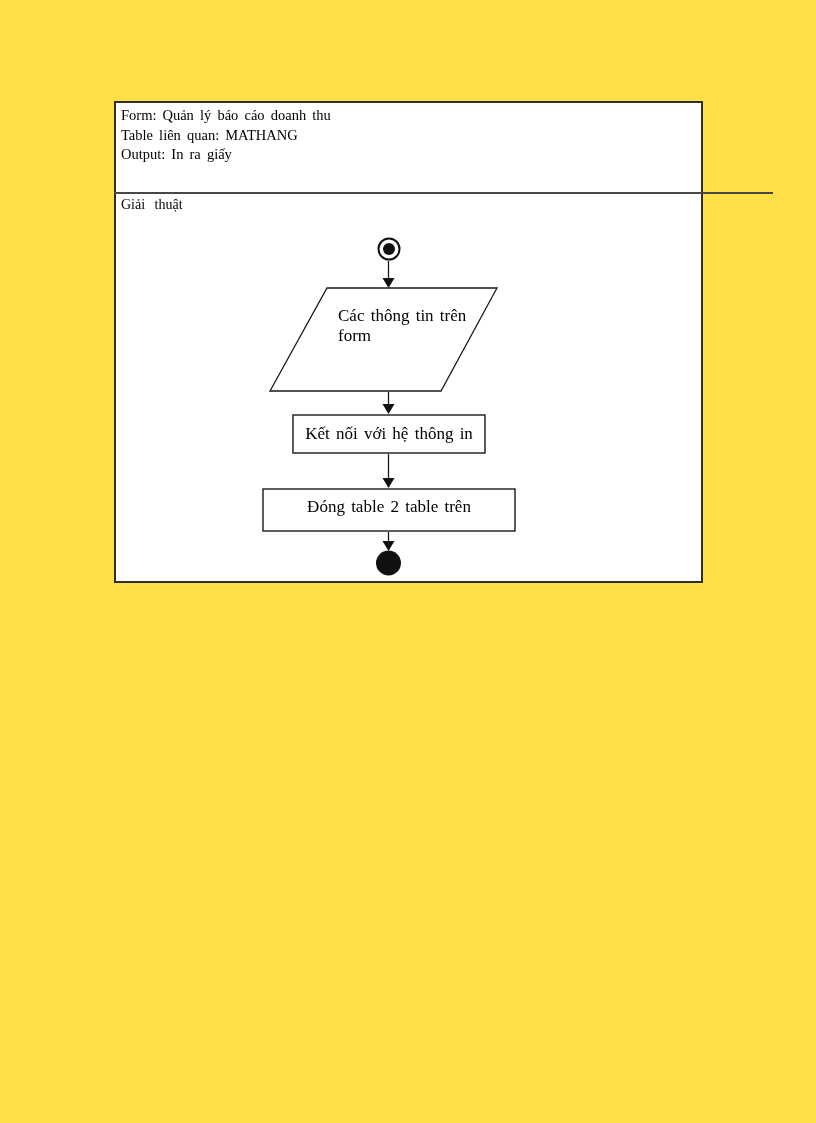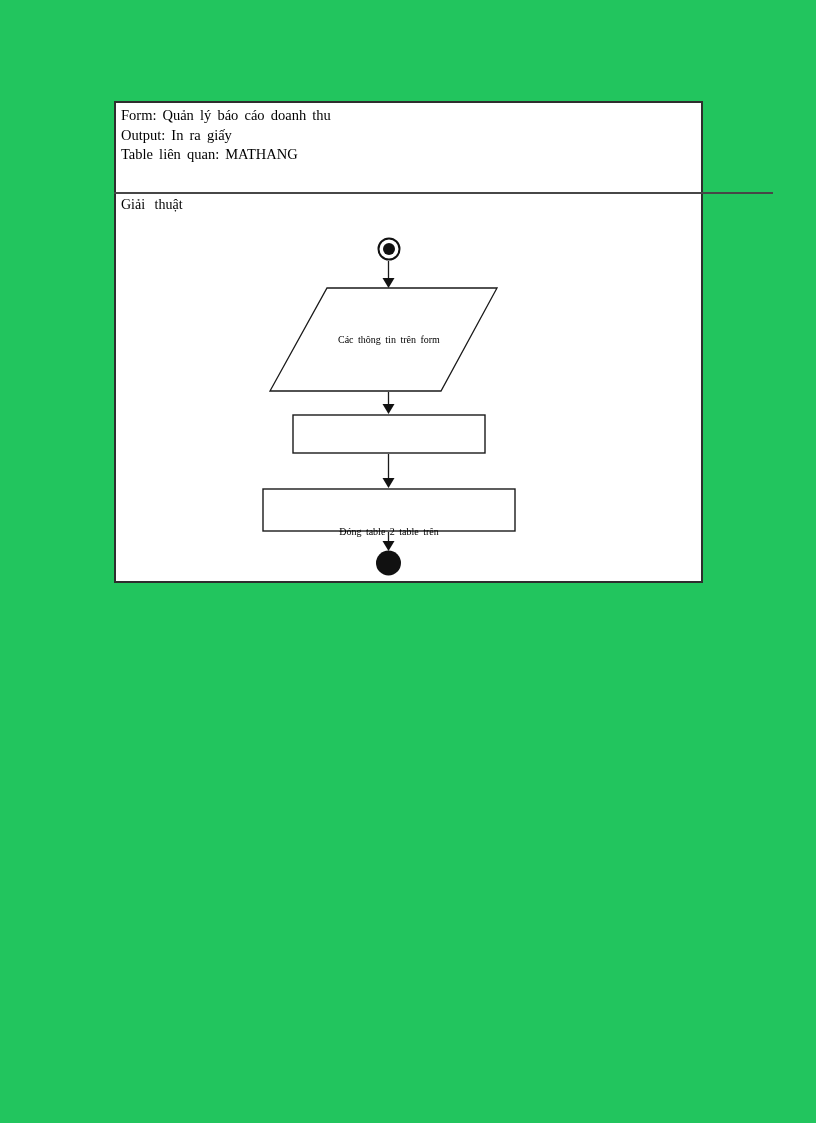--- a/index.html
+++ b/index.html
@@ -3,21 +3,21 @@
 <meta charset="utf-8">
 <style>
   html, body { margin: 0; padding: 0; background: #ffffff; }
   body {
     width: 816px; height: 1123px;
     font-family: "Liberation Serif", "DejaVu Serif", serif;
     color: #000;
   }
   .page {
     position: relative; width: 816px; height: 1123px;
-    background: #22c55e; overflow: hidden;
+    background: #fde047; overflow: hidden;
   }
   .doc-box {
     position: absolute; left: 114px; top: 101px;
     width: 589px; height: 482px;
     box-sizing: border-box;
     border: 2px solid #2e2e2e;
     background: #ffffff;
   }
   .divider {
     position: absolute; left: 114px; top: 192px;
@@ -27,43 +27,43 @@
     position: absolute; left: 121px; top: 106px;
     font-size: 14.5px; line-height: 19.6px;
     word-spacing: 2.5px; white-space: nowrap;
   }
   .header-line .val { margin-left: 6px; }
   .section-label {
     position: absolute; left: 121px; top: 197px;
     font-size: 14px; word-spacing: 6px; white-space: nowrap;
   }
   .flow-svg { position: absolute; left: 114px; top: 101px; }
-  .flow-label { position: absolute; font-size: 10px; word-spacing: 2px; margin-top: 24px; }
+  .flow-label { position: absolute; font-size: 17px; word-spacing: 2px; }
   .flow-label.input {
     left: 338px; top: 306px; width: 140px;
     line-height: 20px; text-align: left;
   }
   .flow-label.centered {
     display: flex; align-items: center; justify-content: center;
     text-align: center; white-space: nowrap;
   }
   .flow-label.proc1 { left: 293px; top: 415px; width: 192px; height: 38px; }
   .flow-label.proc2 { left: 263px; top: 489px; width: 252px; height: 36px; }
 </style>
 </head>
 <body>
 
 <div class="page">
 
   <div class="doc-box"></div>
 
   <div class="header-lines">
     <div class="header-line"><span>Form:</span><span class="val">Quản lý báo cáo doanh thu</span></div>
+    <div class="header-line"><span>Table liên quan:</span><span class="val">MATHANG</span></div>
     <div class="header-line"><span>Output:</span><span class="val">In ra giấy</span></div>
-    <div class="header-line"><span>Table liên quan:</span><span class="val">MATHANG</span></div>
   </div>
 
   <div class="divider"></div>
 
   <div class="section-label">Giải thuật</div>
 
   <svg class="flow-svg" width="589" height="482" viewBox="0 0 589 482">
 
     <circle cx="275" cy="148" r="10.5" fill="none" stroke="#111111" stroke-width="2"></circle>
     <circle cx="275" cy="148" r="6" fill="#111111"></circle>
@@ -83,15 +83,16 @@
 
     <rect x="149" y="388" width="252" height="42" fill="#ffffff" stroke="#1a1a1a" stroke-width="1.4"></rect>
 
     <line x1="274.5" y1="431" x2="274.5" y2="441" stroke="#1a1a1a" stroke-width="1.3"></line>
     <polygon points="274.5,450 268.5,440 280.5,440" fill="#111111"></polygon>
 
     <circle cx="274.5" cy="462" r="12.5" fill="#111111"></circle>
   </svg>
 
   <div class="flow-label input">Các thông tin trên form</div>
+  <div class="flow-label centered proc1">Kết nối với hệ thông in</div>
   <div class="flow-label centered proc2">Đóng table 2 table trên</div>
 
 </div>
 
 </body></html>

